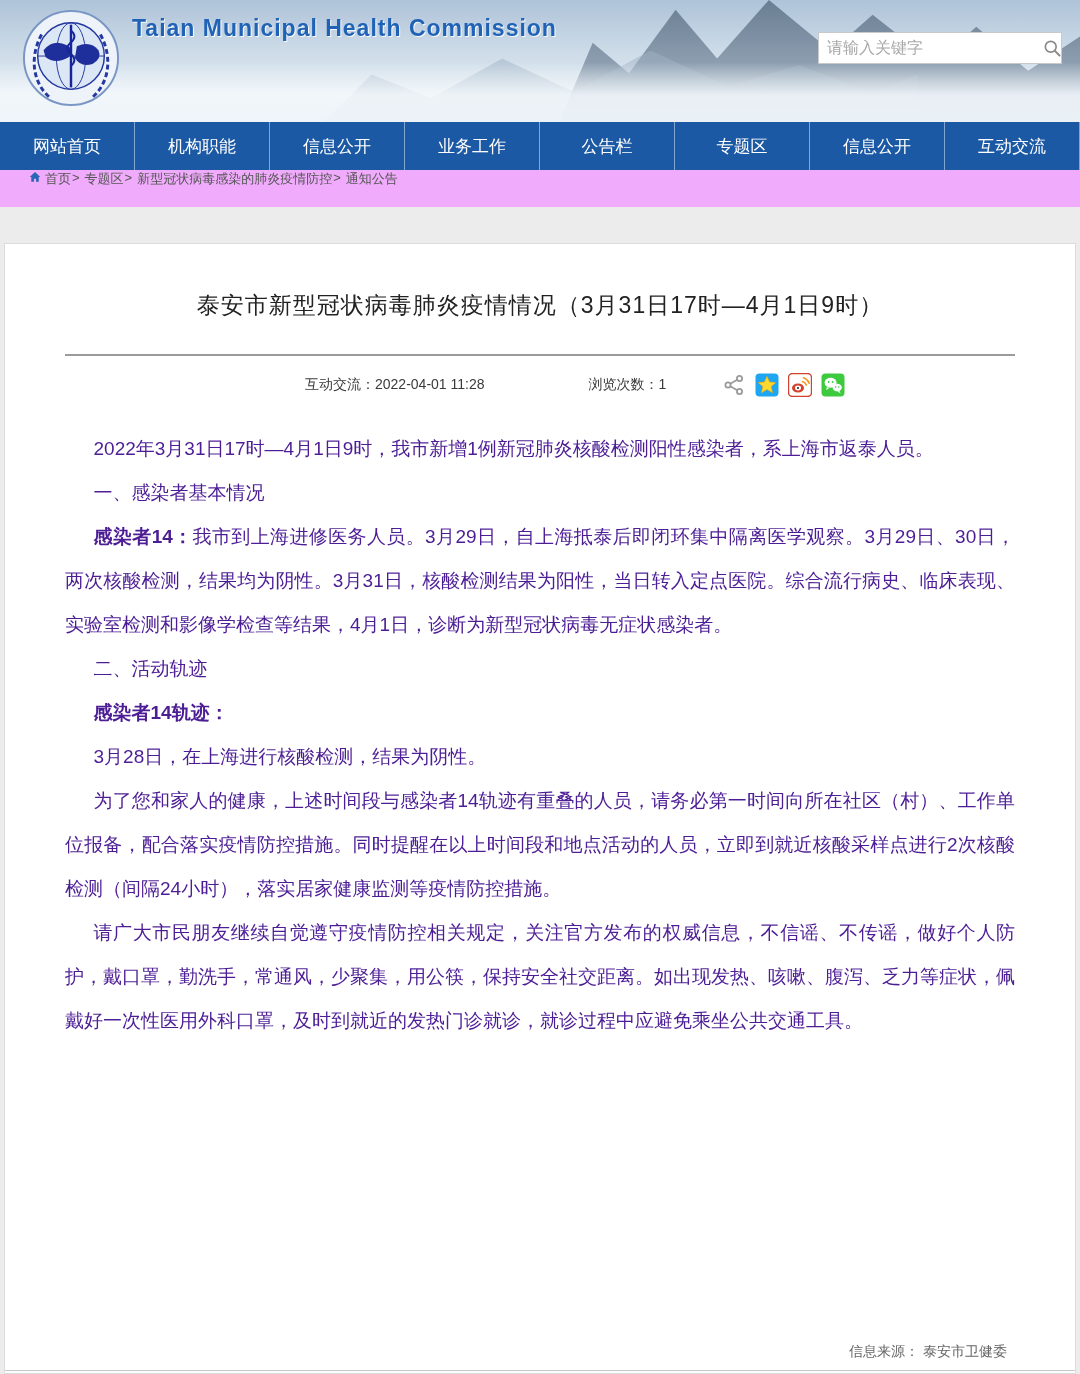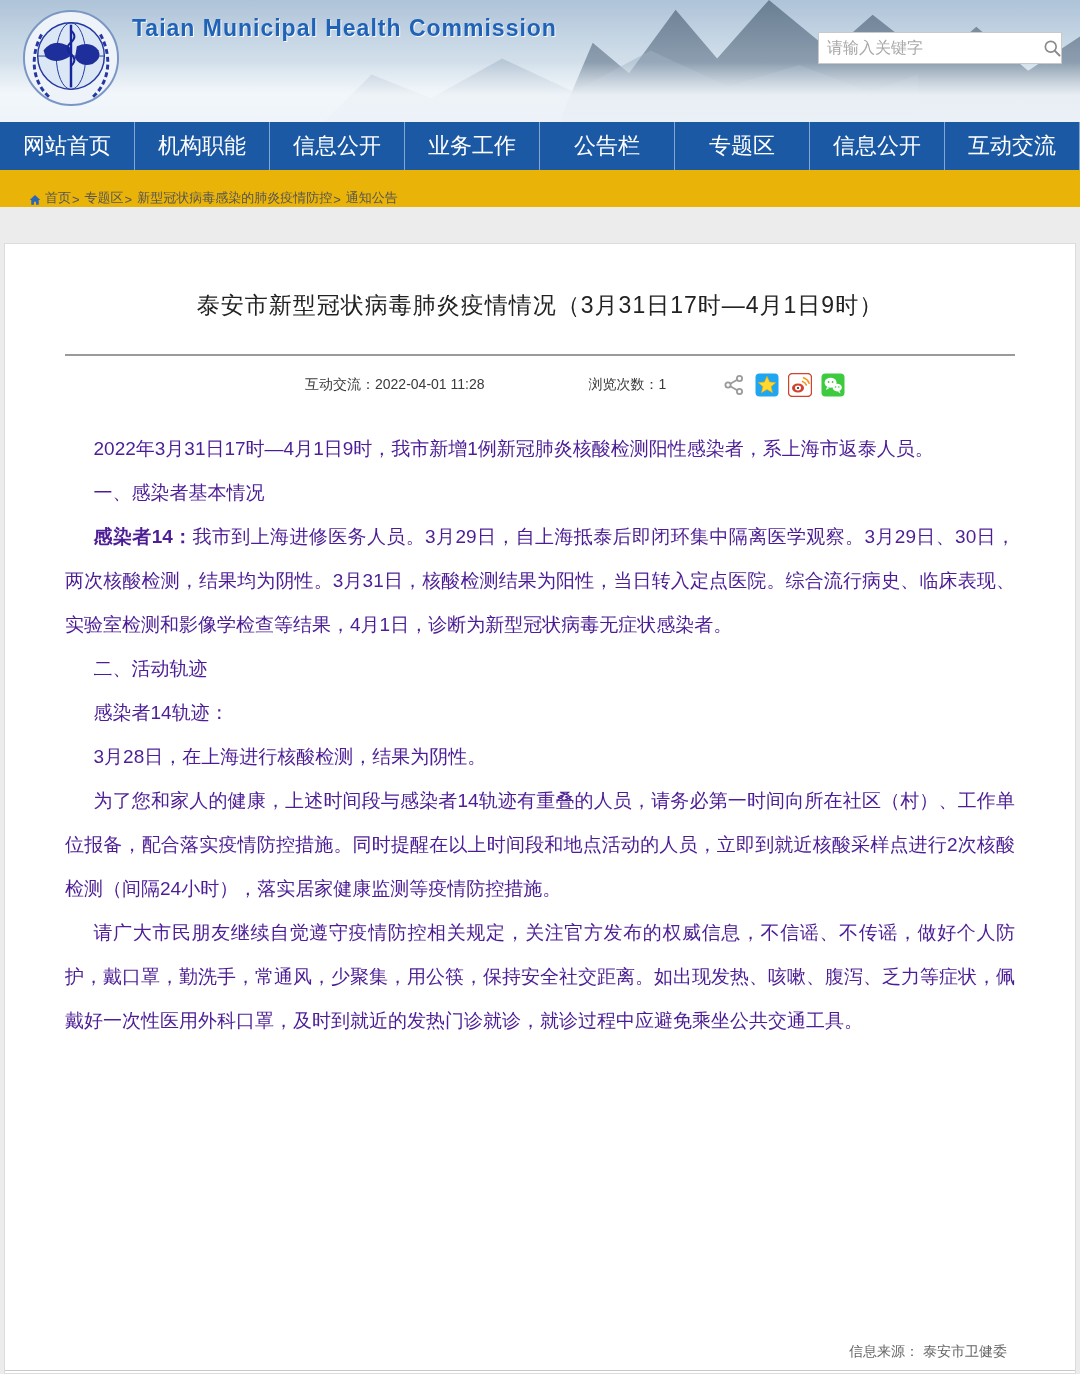--- a/index.html
+++ b/index.html
@@ -27,24 +27,24 @@
   .site-subtitle{font-size:23px;font-weight:bold;color:#1f62b6;margin-top:5px;letter-spacing:1px;
     text-shadow:1px 1px 0 rgba(255,255,255,.9);}
   .search-box{position:absolute;right:18px;top:32px;width:242px;height:30px;background:#fff;
     border:1px solid #c9c9c9;display:flex;align-items:center;}
   .search-box input{border:none;outline:none;flex:1;padding:0 8px;font-size:16px;color:#333;
     font-family:"Liberation Sans","DejaVu Sans",sans-serif;background:transparent;}
   .search-box input::placeholder{color:#a8a8a8;}
   .search-btn{width:26px;height:26px;display:flex;align-items:center;justify-content:center;cursor:pointer;background:none;border:none;padding:0;}
   
   .nav{display:flex;height:48px;background:#1c59a4;}
-  .nav-item{flex:1;display:flex;align-items:center;justify-content:center;color:#fff;font-size:22px;
+  .nav-item{flex:1;display:flex;align-items:center;justify-content:center;color:#fff;font-size:17px;
     border-right:1px solid rgba(215,232,248,.55);cursor:pointer;text-decoration:none;}
   
-  .breadcrumb{height:37px;background:#eab308;display:flex;align-items:flex-end;padding-left:28px;
+  .breadcrumb{height:37px;background:#f0abfc;display:flex;align-items:flex-start;padding-left:28px;
     font-size:13px;color:#555;}
   .breadcrumb .home-ic{margin-right:3px;display:inline-flex;}
   .crumb{cursor:pointer;}
   .crumb-sep{margin:0 5px 0 1px;color:#555;}
   .gap{height:36px;}
   
   .panel{margin:0 4px;background:#fff;border:1px solid #dcdcdc;min-height:1129px;position:relative;}
   .article-title{margin:46px 40px 0;text-align:center;font-size:23px;color:#222;font-weight:400;letter-spacing:1px;}
   .title-divider{margin:33px 60px 0;border-top:2px solid #9a9a9a;}
   .meta-row{margin-top:17px;display:flex;align-items:center;font-size:14px;color:#3a3a3a;}
@@ -174,21 +174,21 @@
         </svg>
       </span>
     </span>
   </div>
 
   <div class="article-body">
     <p><span class="bseg" style="font-weight:bold"></span><span>2022年3月31日17时—4月1日9时，我市新增1例新冠肺炎核酸检测阳性感染者，系上海市返泰人员。</span></p>
     <p><span class="bseg" style="font-weight:bold"></span><span>一、感染者基本情况</span></p>
     <p><span class="bseg" style="font-weight:bold">感染者14：</span><span>我市到上海进修医务人员。3月29日，自上海抵泰后即闭环集中隔离医学观察。3月29日、30日，两次核酸检测，结果均为阴性。3月31日，核酸检测结果为阳性，当日转入定点医院。综合流行病史、临床表现、实验室检测和影像学检查等结果，4月1日，诊断为新型冠状病毒无症状感染者。</span></p>
     <p><span class="bseg" style="font-weight:bold"></span><span>二、活动轨迹</span></p>
-    <p><span class="bseg" style="font-weight:normal">感染者14轨迹：</span><span></span></p>
+    <p><span class="bseg" style="font-weight:bold">感染者14轨迹：</span><span></span></p>
     <p><span class="bseg" style="font-weight:bold"></span><span>3月28日，在上海进行核酸检测，结果为阴性。</span></p>
     <p><span class="bseg" style="font-weight:bold"></span><span>为了您和家人的健康，上述时间段与感染者14轨迹有重叠的人员，请务必第一时间向所在社区（村）、工作单位报备，配合落实疫情防控措施。同时提醒在以上时间段和地点活动的人员，立即到就近核酸采样点进行2次核酸检测（间隔24小时），落实居家健康监测等疫情防控措施。</span></p>
     <p><span class="bseg" style="font-weight:bold"></span><span>请广大市民朋友继续自觉遵守疫情防控相关规定，关注官方发布的权威信息，不信谣、不传谣，做好个人防护，戴口罩，勤洗手，常通风，少聚集，用公筷，保持安全社交距离。如出现发热、咳嗽、腹泻、乏力等症状，佩戴好一次性医用外科口罩，及时到就近的发热门诊就诊，就诊过程中应避免乘坐公共交通工具。</span></p>
   </div>
 
   <div class="source-row">
     <span>信息来源：</span>
     <span>泰安市卫健委</span>
   </div>
   <div class="bottom-line"></div>

